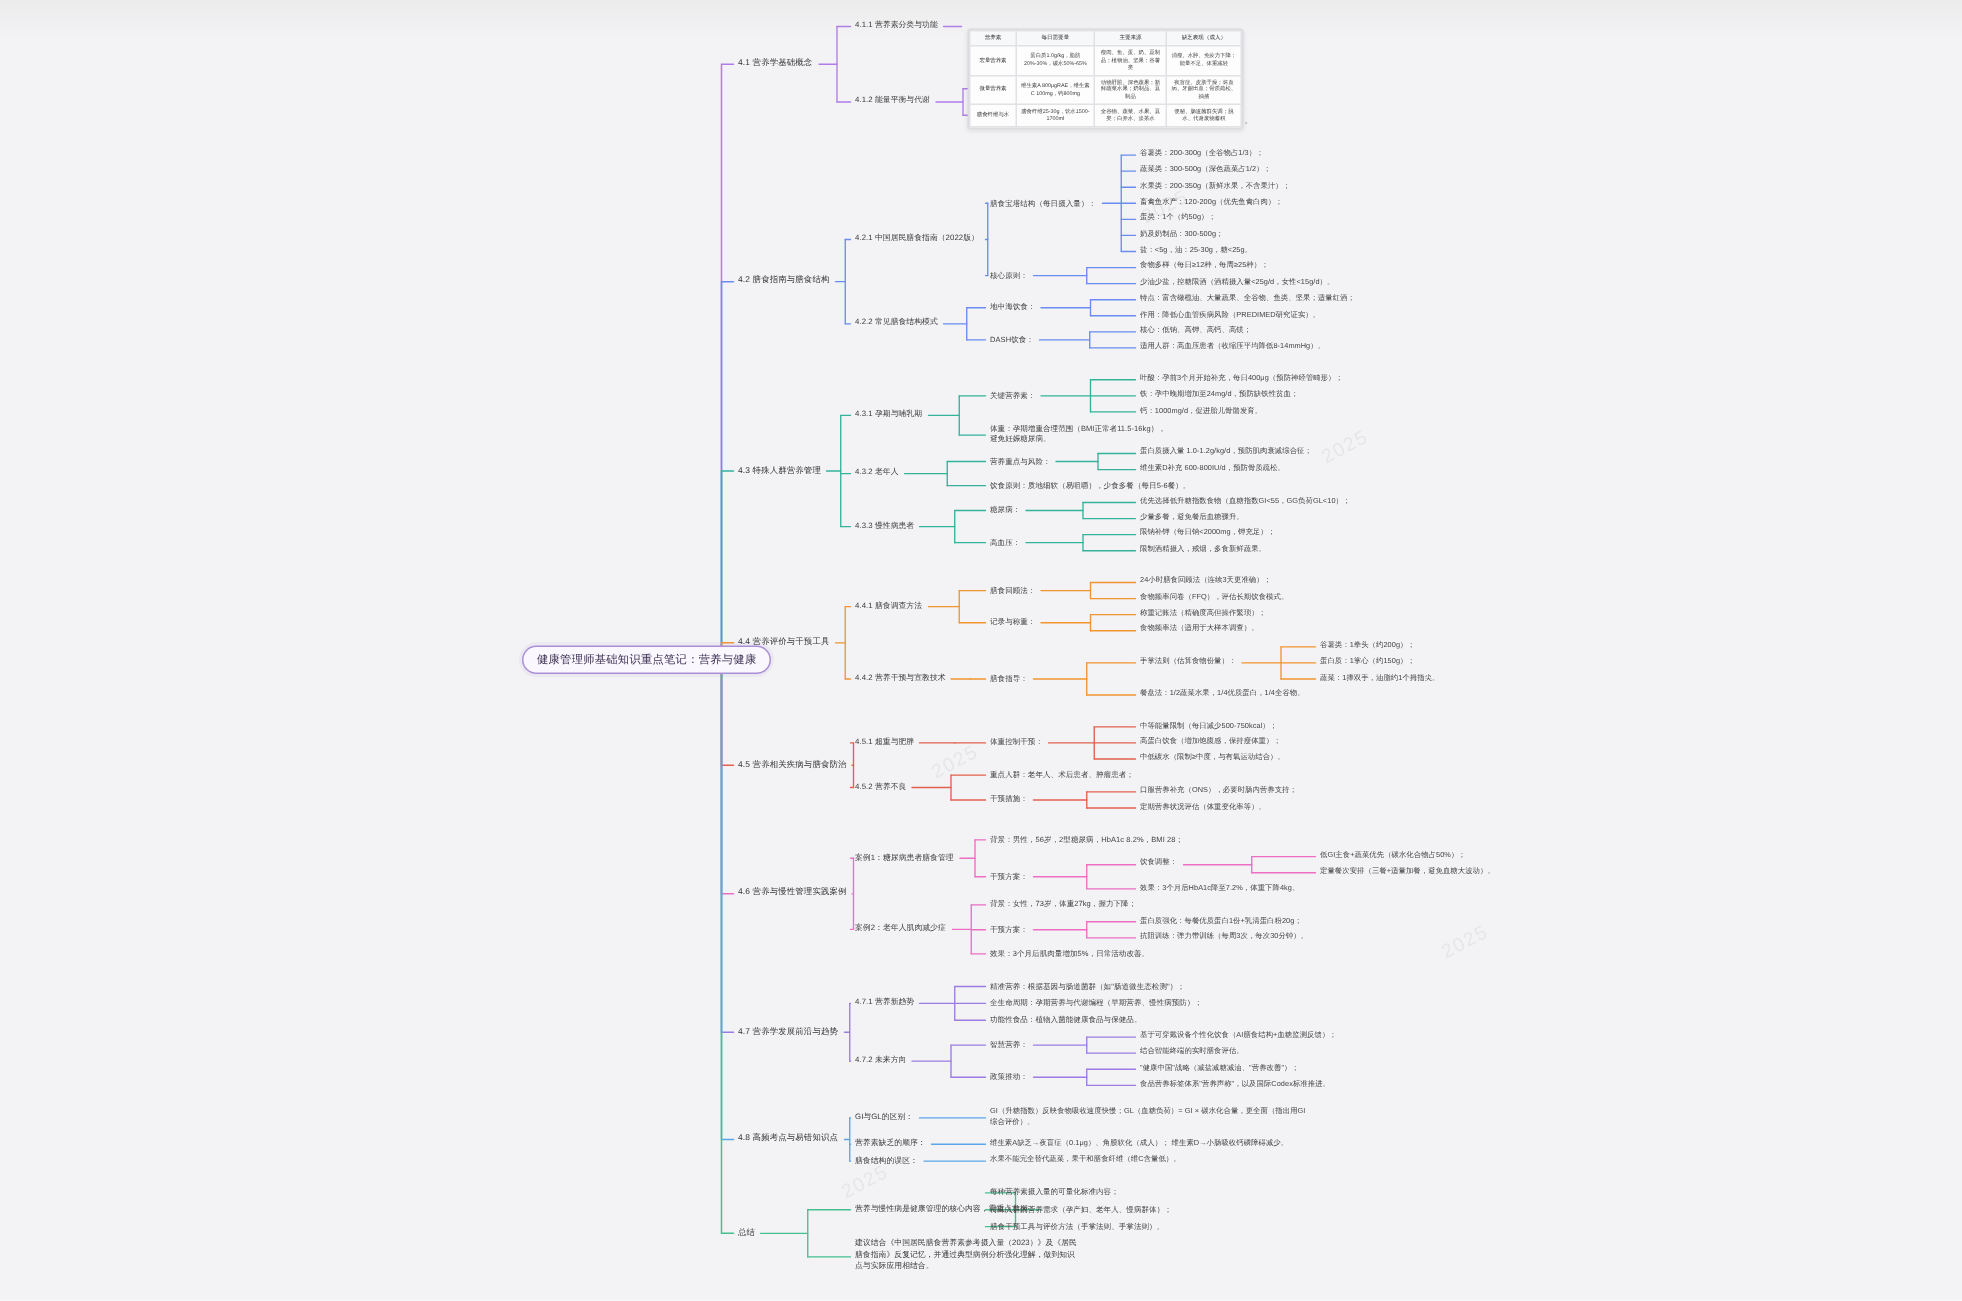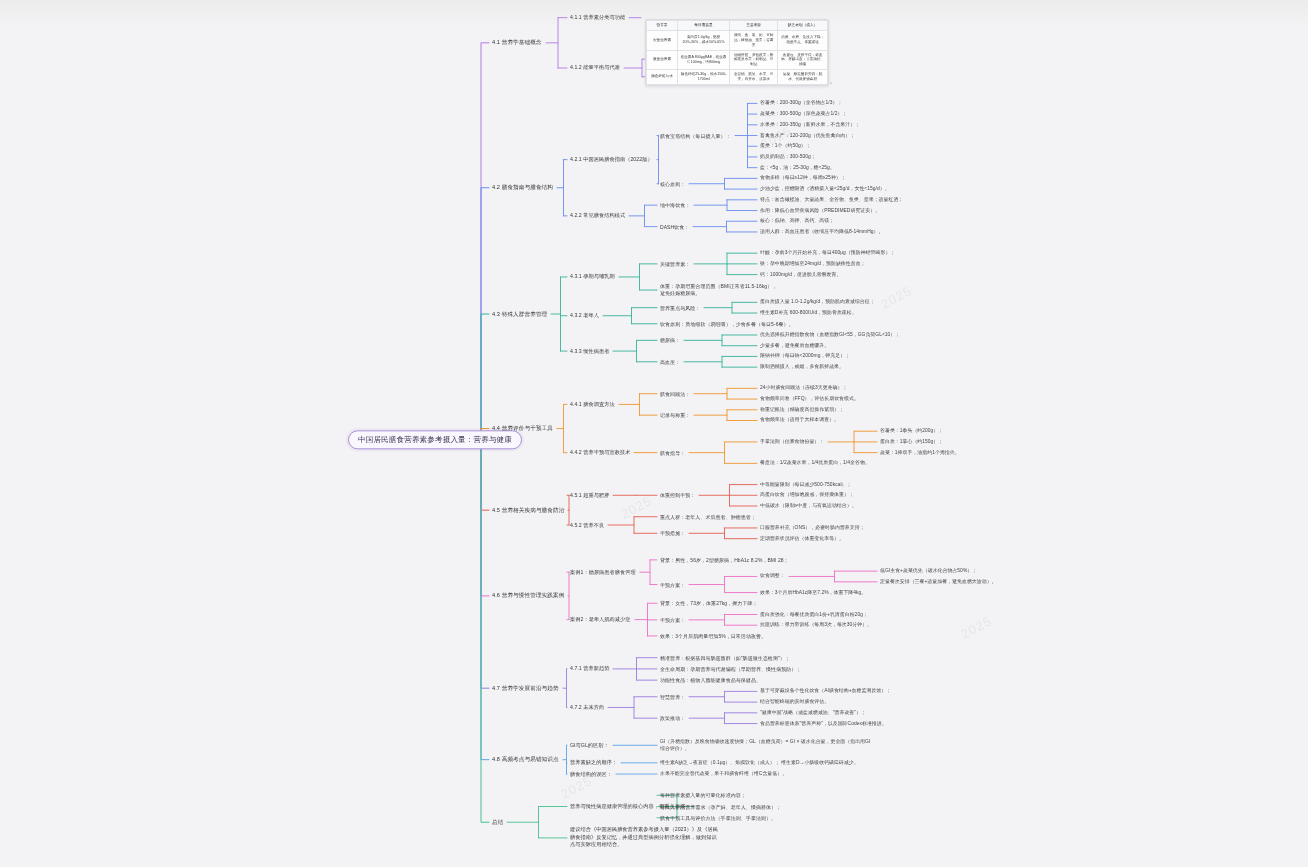--- a/index.html
+++ b/index.html
@@ -255,21 +255,21 @@
       <path d="M677 795.2750345520792 H657" stroke="#46c08f" fill="none" stroke-width="0.9" stroke-linecap="round"></path>
       <path d="M677 806.5141349415755 H657" stroke="#46c08f" fill="none" stroke-width="0.9" stroke-linecap="round"></path>
       <path d="M677 817.7532353310717 H657" stroke="#46c08f" fill="none" stroke-width="0.9" stroke-linecap="round"></path>
     </svg>
   <div class="wm" style="left:760px;top:130px;">2025</div>
   <div class="wm" style="left:880px;top:290px;">2025</div>
   <div class="wm" style="left:620px;top:500px;">2025</div>
   <div class="wm" style="left:960px;top:620px;">2025</div>
   <div class="wm" style="left:560px;top:780px;">2025</div>
 
-  <div class="node lvl0" id="rootnode" style="left:348px;top:440px;transform:translateY(-50%);">中国居民膳食营养素参考摄入量：营养与健康</div>
+  <div class="node lvl0" id="rootnode" style="left:348px;top:440px;transform:translateY(-50%);">健康管理师基础知识重点笔记：营养与健康</div>
 
   <div id="nodes">
       <div class="node lvl2" style="left: 570px; top: 14.1763px;">4.1.1 营养素分类与功能</div>
       <div class="node lvl3 wrap3" style="left: 660px; top: 51.6665px;">能量平衡公式：摄入能量 = 消耗能量（基础代谢+体力活动+食物热效应）</div>
       <div class="node lvl4" style="left: 760px; top: 68.456px;">男性：摄入×系数（1/体重）；</div>
       <div class="node lvl4" style="left: 760px; top: 79.1699px;">女性：摄入×系数（0.95×男性）。</div>
       <div class="node lvl3" style="left: 660px; top: 73.8129px;">基础代谢率（BMR）：</div>
       <div class="node lvl2" style="left: 570px; top: 64.4897px;">4.1.2 能量平衡与代谢</div>
       <div class="node lvl1" style="left: 492px; top: 39.333px;">4.1 营养学基础概念</div>
       <div class="node lvl4" style="left: 760px; top: 100.388px;">谷薯类：200-300g（全谷物占1/3）；</div>

